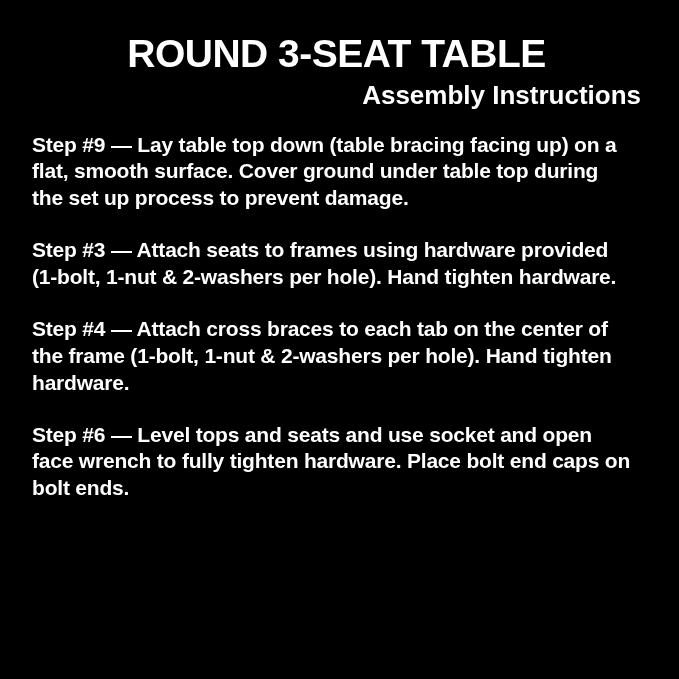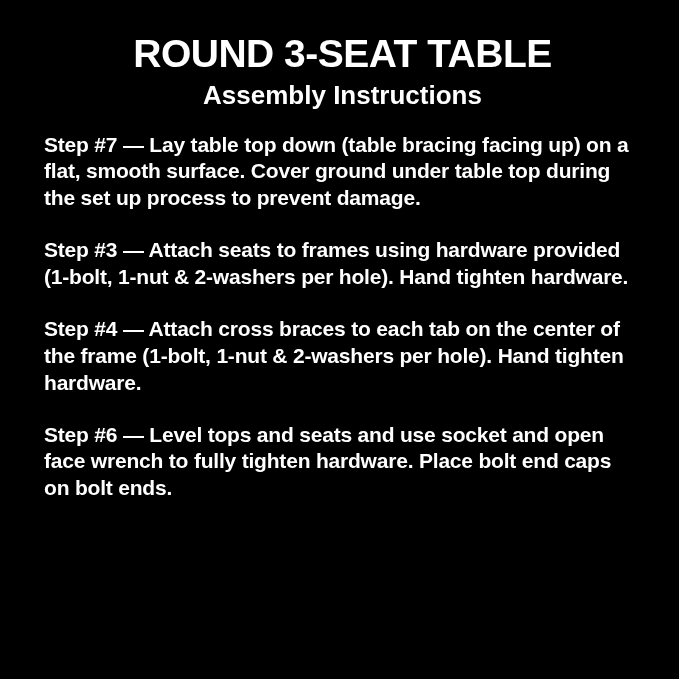--- a/index.html
+++ b/index.html
@@ -7,55 +7,56 @@
     padding: 0;
   }
   .page {
     width: 679px;
     height: 679px;
     background: #000000;
     color: #ffffff;
     font-family: "Liberation Sans", "DejaVu Sans", sans-serif;
     font-weight: bold;
     box-sizing: border-box;
-    padding: 34px 38px 0 44px;
+    padding: 34px 38px 0 32px;
     overflow: hidden;
   }
   .header {
     text-align: center;
     margin-bottom: 22px;
   }
   .title {
     font-size: 39px;
     line-height: 1.05;
     letter-spacing: -0.5px;
     margin: 0 0 6px 0;
   }
   .subtitle {
     font-size: 26px;
     line-height: 1.1;
     margin: 0;
+    text-align: right;
   }
   .steps {
     font-size: 21px;
     line-height: 1.28;
     letter-spacing: -0.2px;
   }
   .step {
     margin: 0 0 25px 0;
     max-width: 601px;
   }
 </style>
 </head>
 <body>
 
 <div class="page">
   <div class="header">
     <h1 class="title">ROUND 3-SEAT TABLE</h1>
     <h2 class="subtitle">Assembly Instructions</h2>
   </div>
   <div class="steps">
-    <p class="step">Step #7  —  Lay table top down (table bracing facing up) on a flat, smooth surface. Cover ground under table top during the set up process to prevent damage.</p>
+    <p class="step">Step #9  —  Lay table top down (table bracing facing up) on a flat, smooth surface. Cover ground under table top during the set up process to prevent damage.</p>
     <p class="step">Step #3  —  Attach seats to frames using hardware provided (1-bolt, 1-nut &amp; 2-washers per hole). Hand tighten hardware.</p>
     <p class="step">Step #4  —  Attach cross braces to each tab on the center of the frame (1-bolt, 1-nut &amp; 2-washers per hole). Hand tighten hardware.</p>
     <p class="step">Step #6  —  Level tops and seats and use socket and open face wrench to fully tighten hardware. Place bolt end caps on bolt ends.</p>
   </div>
 </div>
 
 </body></html>

